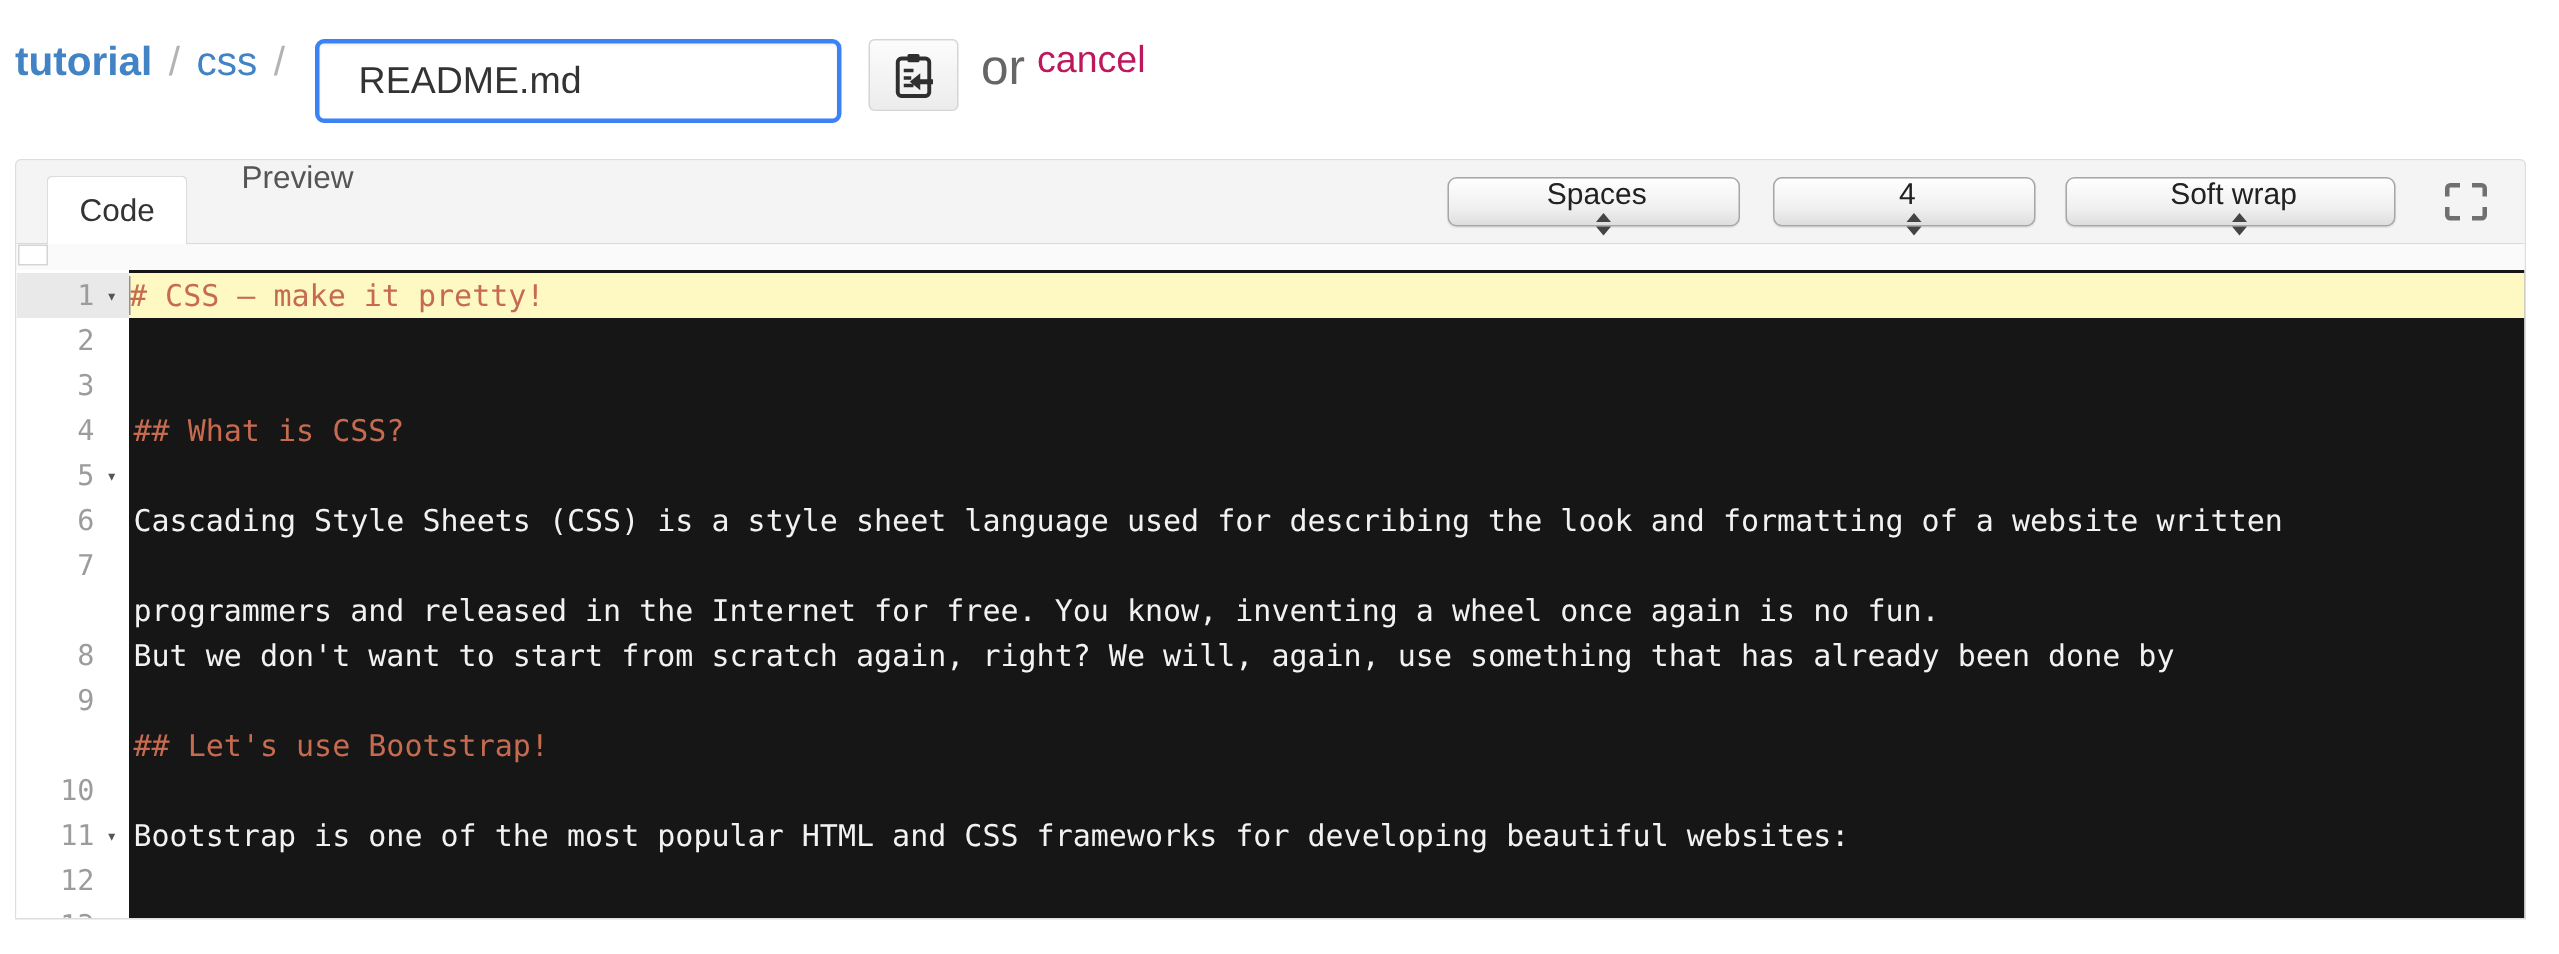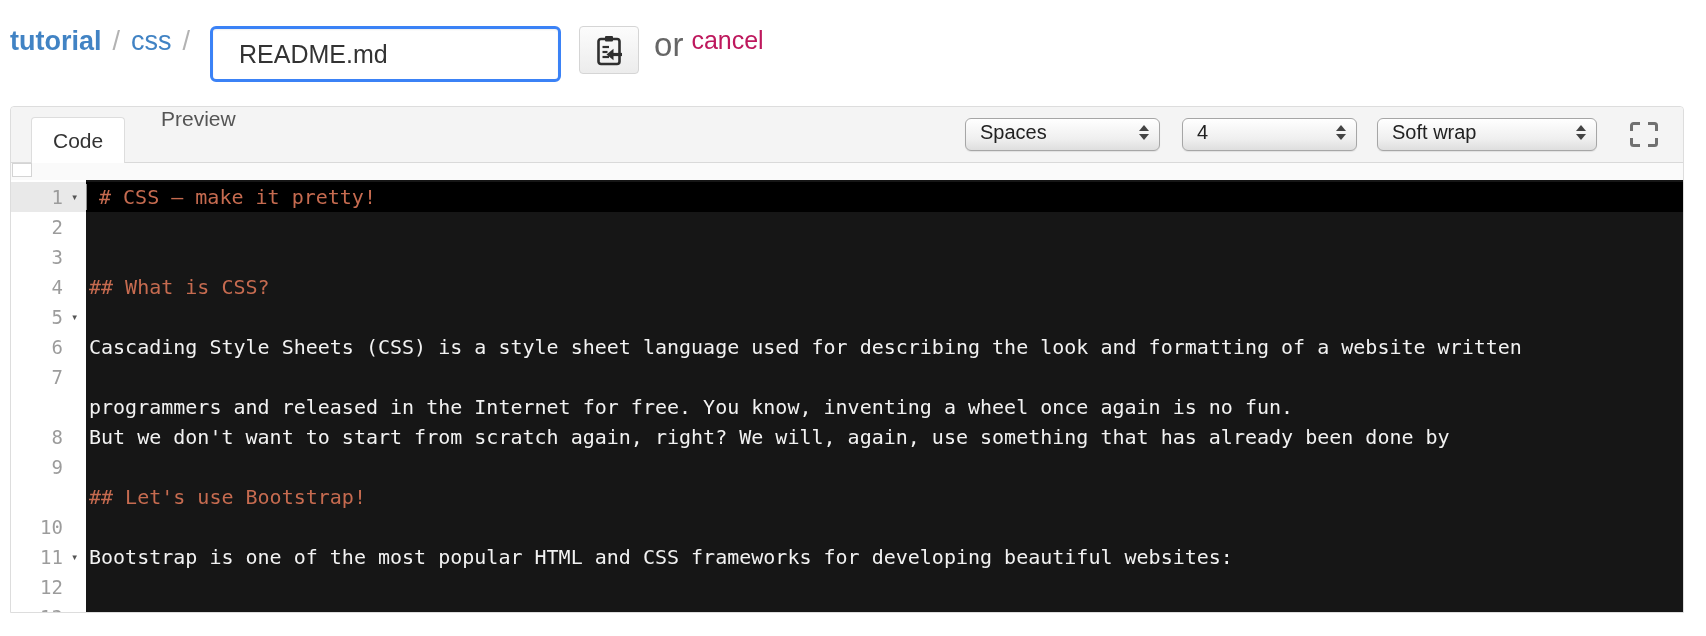--- a/index.html
+++ b/index.html
@@ -36,21 +36,21 @@
   }
   .tab-preview{
     position:absolute;left:140px;top:0;height:100%;display:flex;align-items:flex-start;
     font-size:21px;color:#555;padding:0 10px;cursor:pointer;
   }
   .controls{position:absolute;right:22px;top:0;height:100%;display:flex;align-items:center;}
   .sel{
     height:33px;border:1px solid #a6a6a6;border-radius:6px;box-sizing:border-box;
     background:linear-gradient(#ffffff,#efefef 65%,#dedede);
     display:flex;align-items:center;font-size:20px;color:#222;
-    padding:0 10px 4px 14px;box-shadow:0 1px 1px rgba(0,0,0,.08);cursor:pointer;
+    padding:0 10px 4px 14px;box-shadow:0 1px 1px rgba(0,0,0,.08);cursor:pointer;flex-direction:column;
   }
   .sel .lbl{flex:1;white-space:nowrap;}
   .sel-1{width:195px;margin-right:22px;}
   .sel-2{width:175px;margin-right:20px;}
   .sel-3{width:220px;align-items:center;}
   .arrows{display:flex;flex-direction:column;align-items:center;margin-left:8px;}
   .arr-up{width:0;height:0;border-left:5px solid transparent;border-right:5px solid transparent;border-bottom:6px solid #444;margin-bottom:3px;}
   .arr-dn{width:0;height:0;border-left:5px solid transparent;border-right:5px solid transparent;border-top:6px solid #444;}
   .fullscreen-btn{margin-left:30px;width:34px;height:30px;background:none;border:none;padding:0;display:flex;align-items:center;justify-content:center;cursor:pointer;}
 
@@ -62,21 +62,21 @@
   .gutter{width:75px;background:#fff;padding-top:2px;box-sizing:border-box;flex:none;cursor:default;}
   .grow{height:30px;display:flex;align-items:center;font-family:"DejaVu Sans Mono",monospace;font-size:19px;color:#9c9c9c;}
   .grow .ln{flex:1;text-align:right;}
   .grow .fold{width:23px;text-align:center;font-size:12px;color:#555;}
   .gactive{background:#e9e9e9;}
   .code{
     flex:1;background:#161616;padding:2px 0 0 3px;box-sizing:border-box;overflow:hidden;
     font-family:"DejaVu Sans Mono",monospace;font-size:20px;color:#f2f2f2;cursor:text;
   }
   .crow{height:30px;line-height:30px;white-space:pre;position:relative;}
-  .cactive{background:#000000;margin-left:-3px;padding-left:13px;}
+  .cactive{background:#fef9c3;margin-left:-3px;padding-left:0;}
   .heading{color:#c66b50;}
   .cursor{position:absolute;left:-2px;top:2px;width:3px;height:26px;background:#8f8f8f;}
   svg{display:block;}
 </style>
 </head>
 <body>
 
 <div class="topbar">
   <div class="crumbs">
     <a class="crumb-repo" href="#">tutorial</a>

